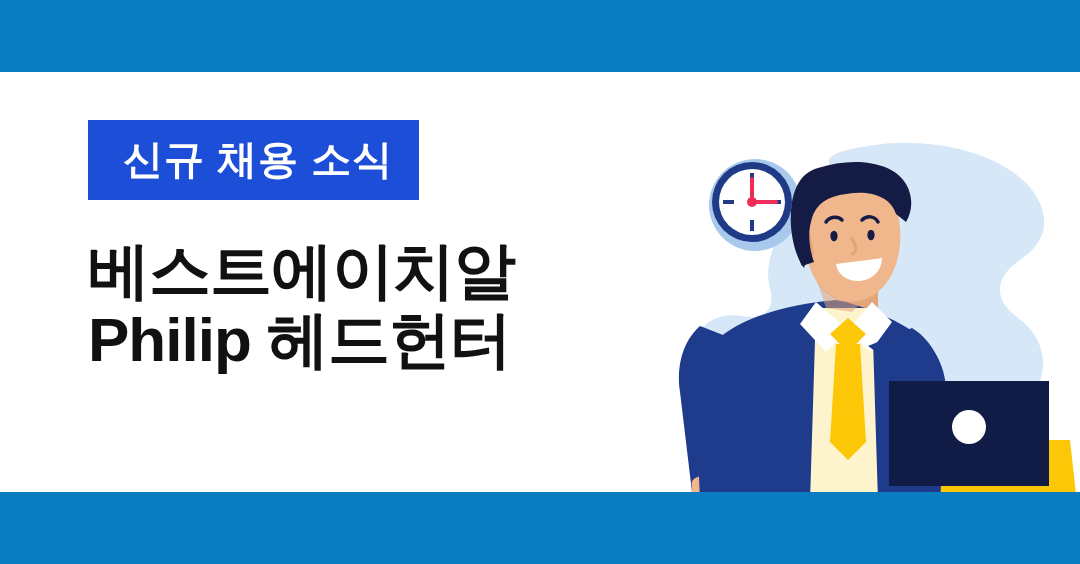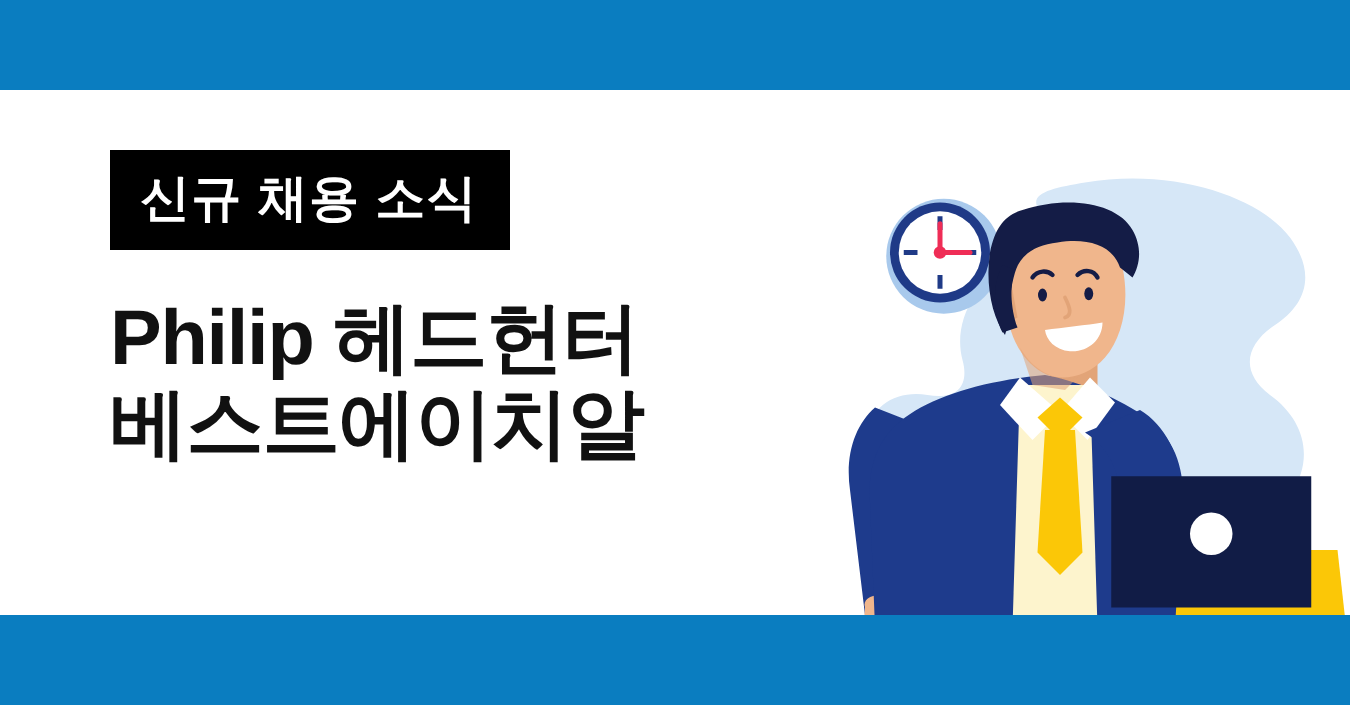--- a/index.html
+++ b/index.html
@@ -36,27 +36,27 @@
   #illustration svg { display: block; }
 
   #text-block {
     position: absolute;
     left: 88px;
     top: 120px;
     width: 560px;
   }
   #eyebrow-badge {
     display: inline-block;
-    background: #000000;
+    background: #1d4ed8;
     color: #ffffff;
     font-size: 40px;
     font-weight: bold;
     letter-spacing: 1px;
     line-height: 1;
-    padding: 19px 26px 21px 24px;
+    padding: 19px 26px 21px 35px;
     white-space: nowrap;
   }
   #headline {
     margin-top: 36px;
     color: #111111;
     font-size: 62px;
     font-weight: bold;
     line-height: 1.12;
     letter-spacing: -1px;
   }
@@ -194,20 +194,20 @@
         <rect x="249" y="309" width="160" height="105" fill="#111c46"></rect>
         <circle cx="329" cy="355" r="17" fill="#ffffff"></circle>
       </g>
 
     </svg>
   </div>
 
   <div id="text-block">
     <div id="eyebrow-badge">신규 채용 소식</div>
     <div id="headline">
+      <span class="hl-line">베스트에이치알</span>
       <span class="hl-line">Philip 헤드헌터</span>
-      <span class="hl-line">베스트에이치알</span>
     </div>
   </div>
 
   <div class="bar" id="bottom-bar"></div>
 
 </div>
 
 </body></html>

